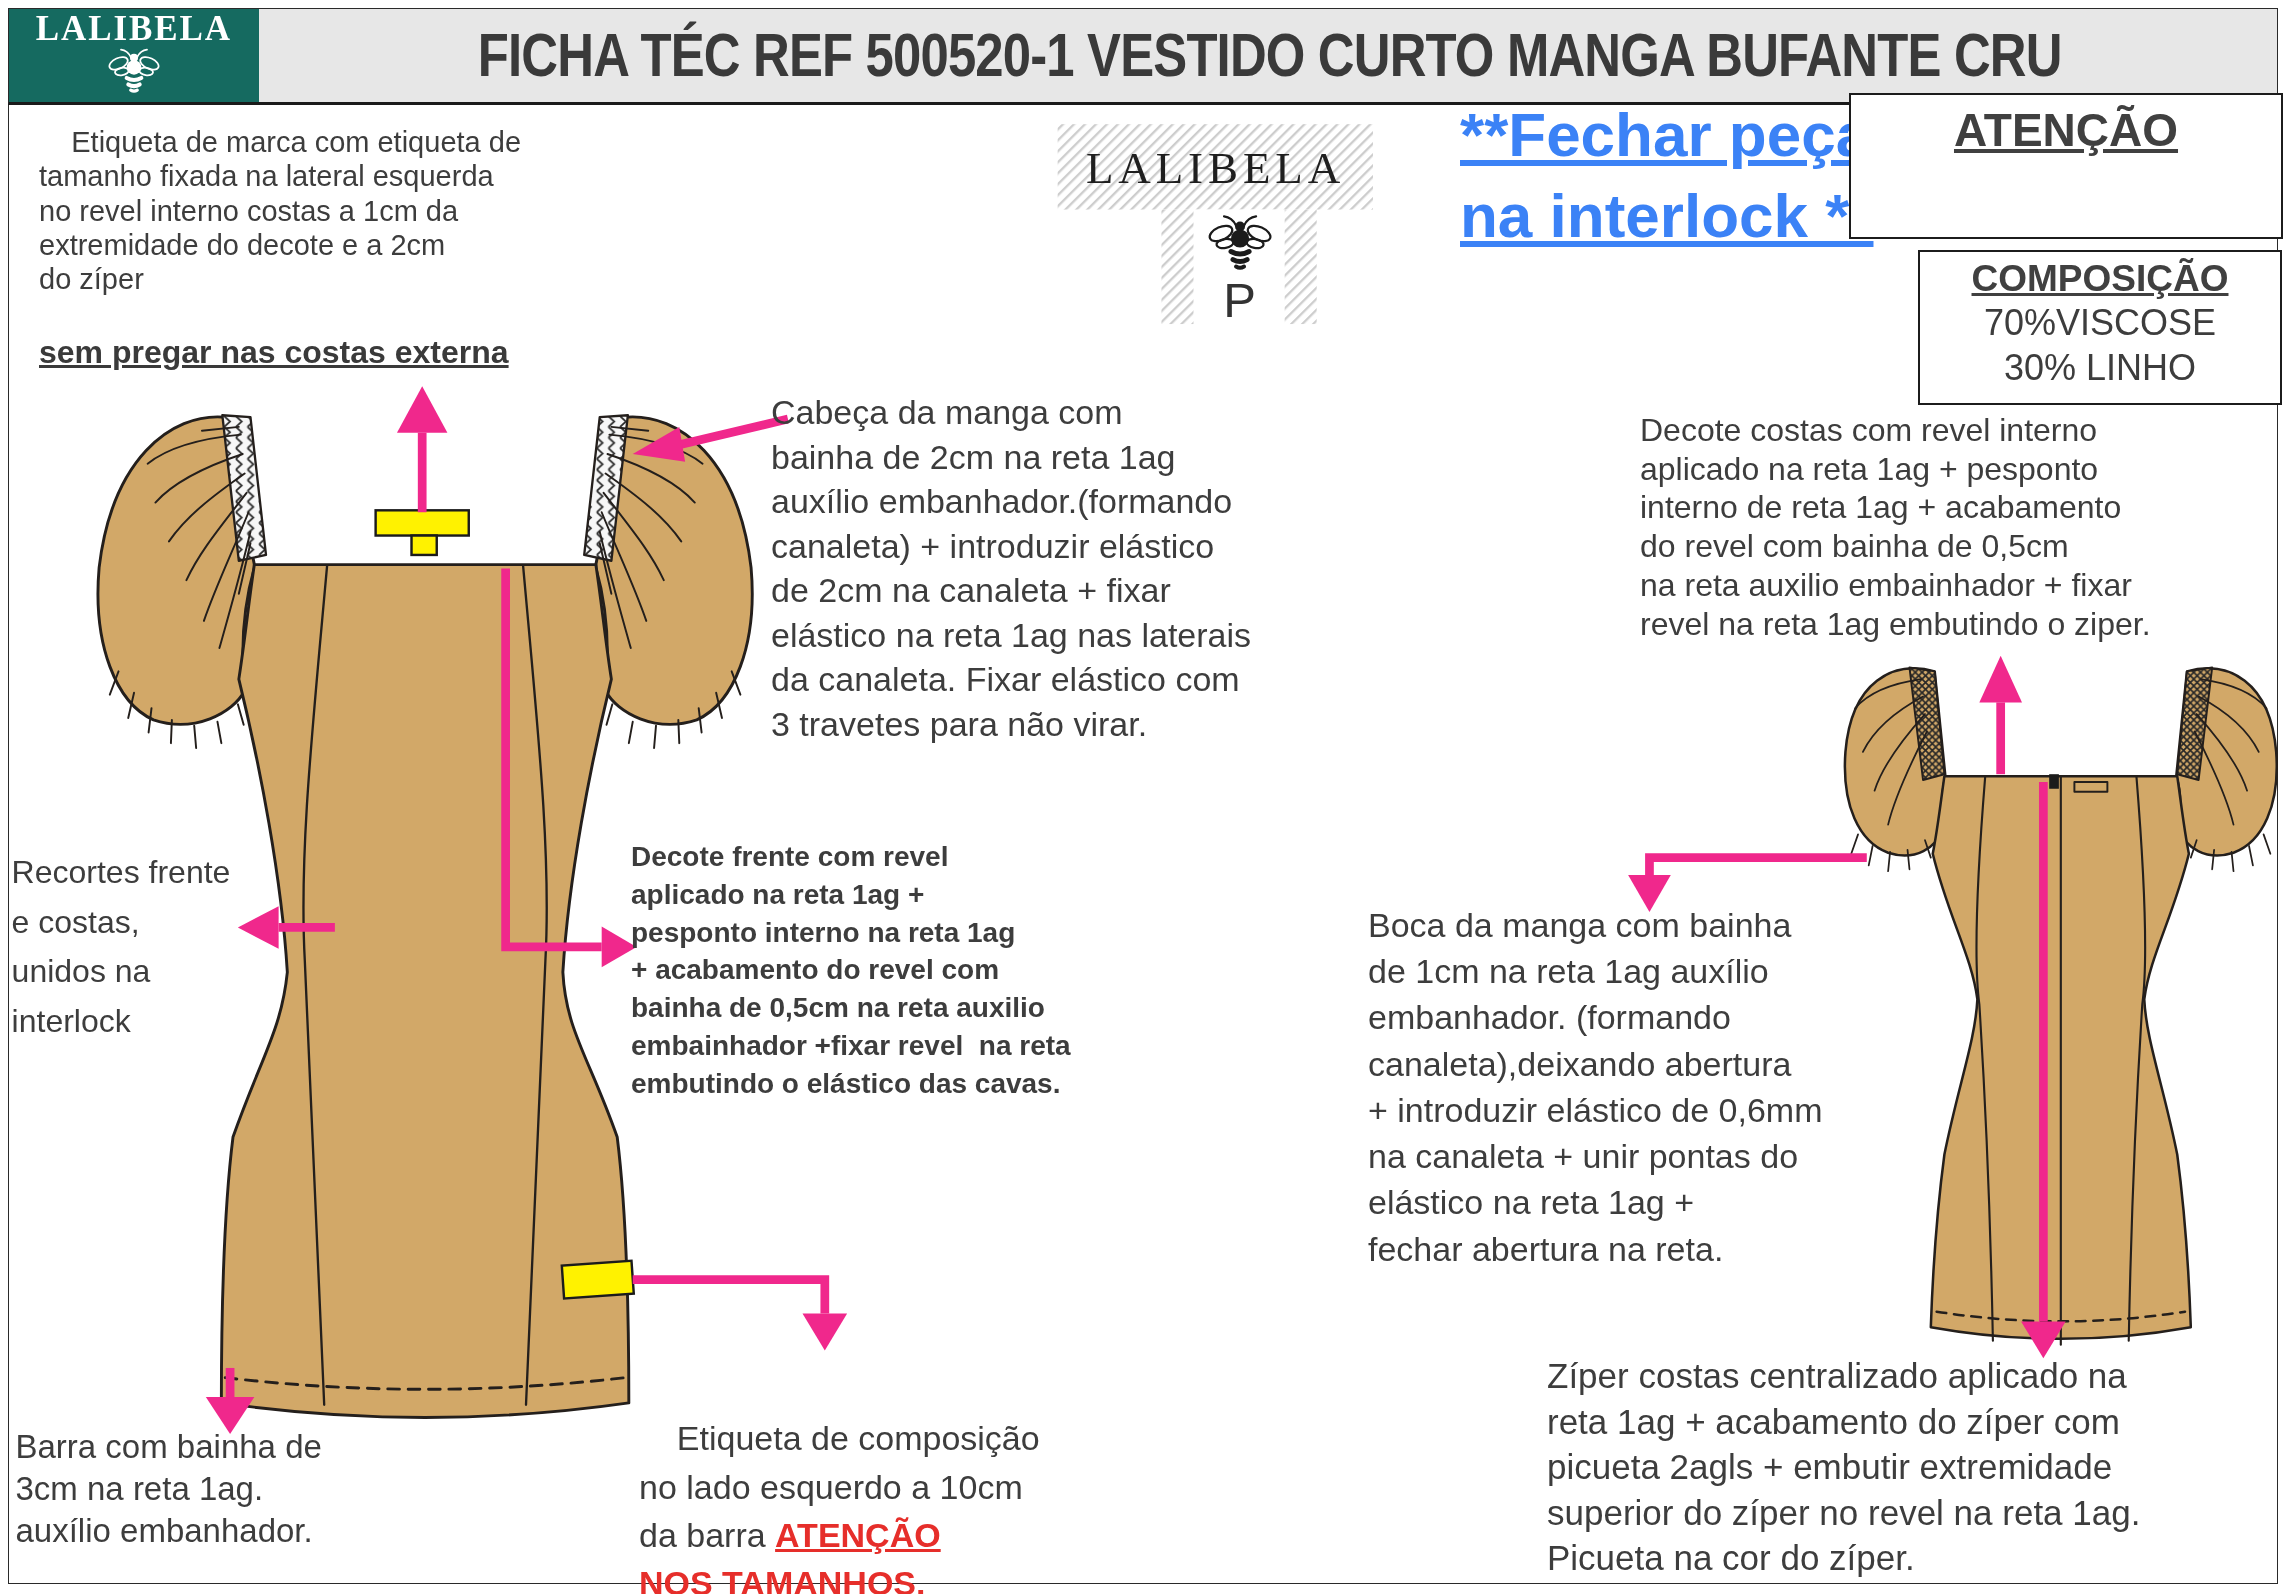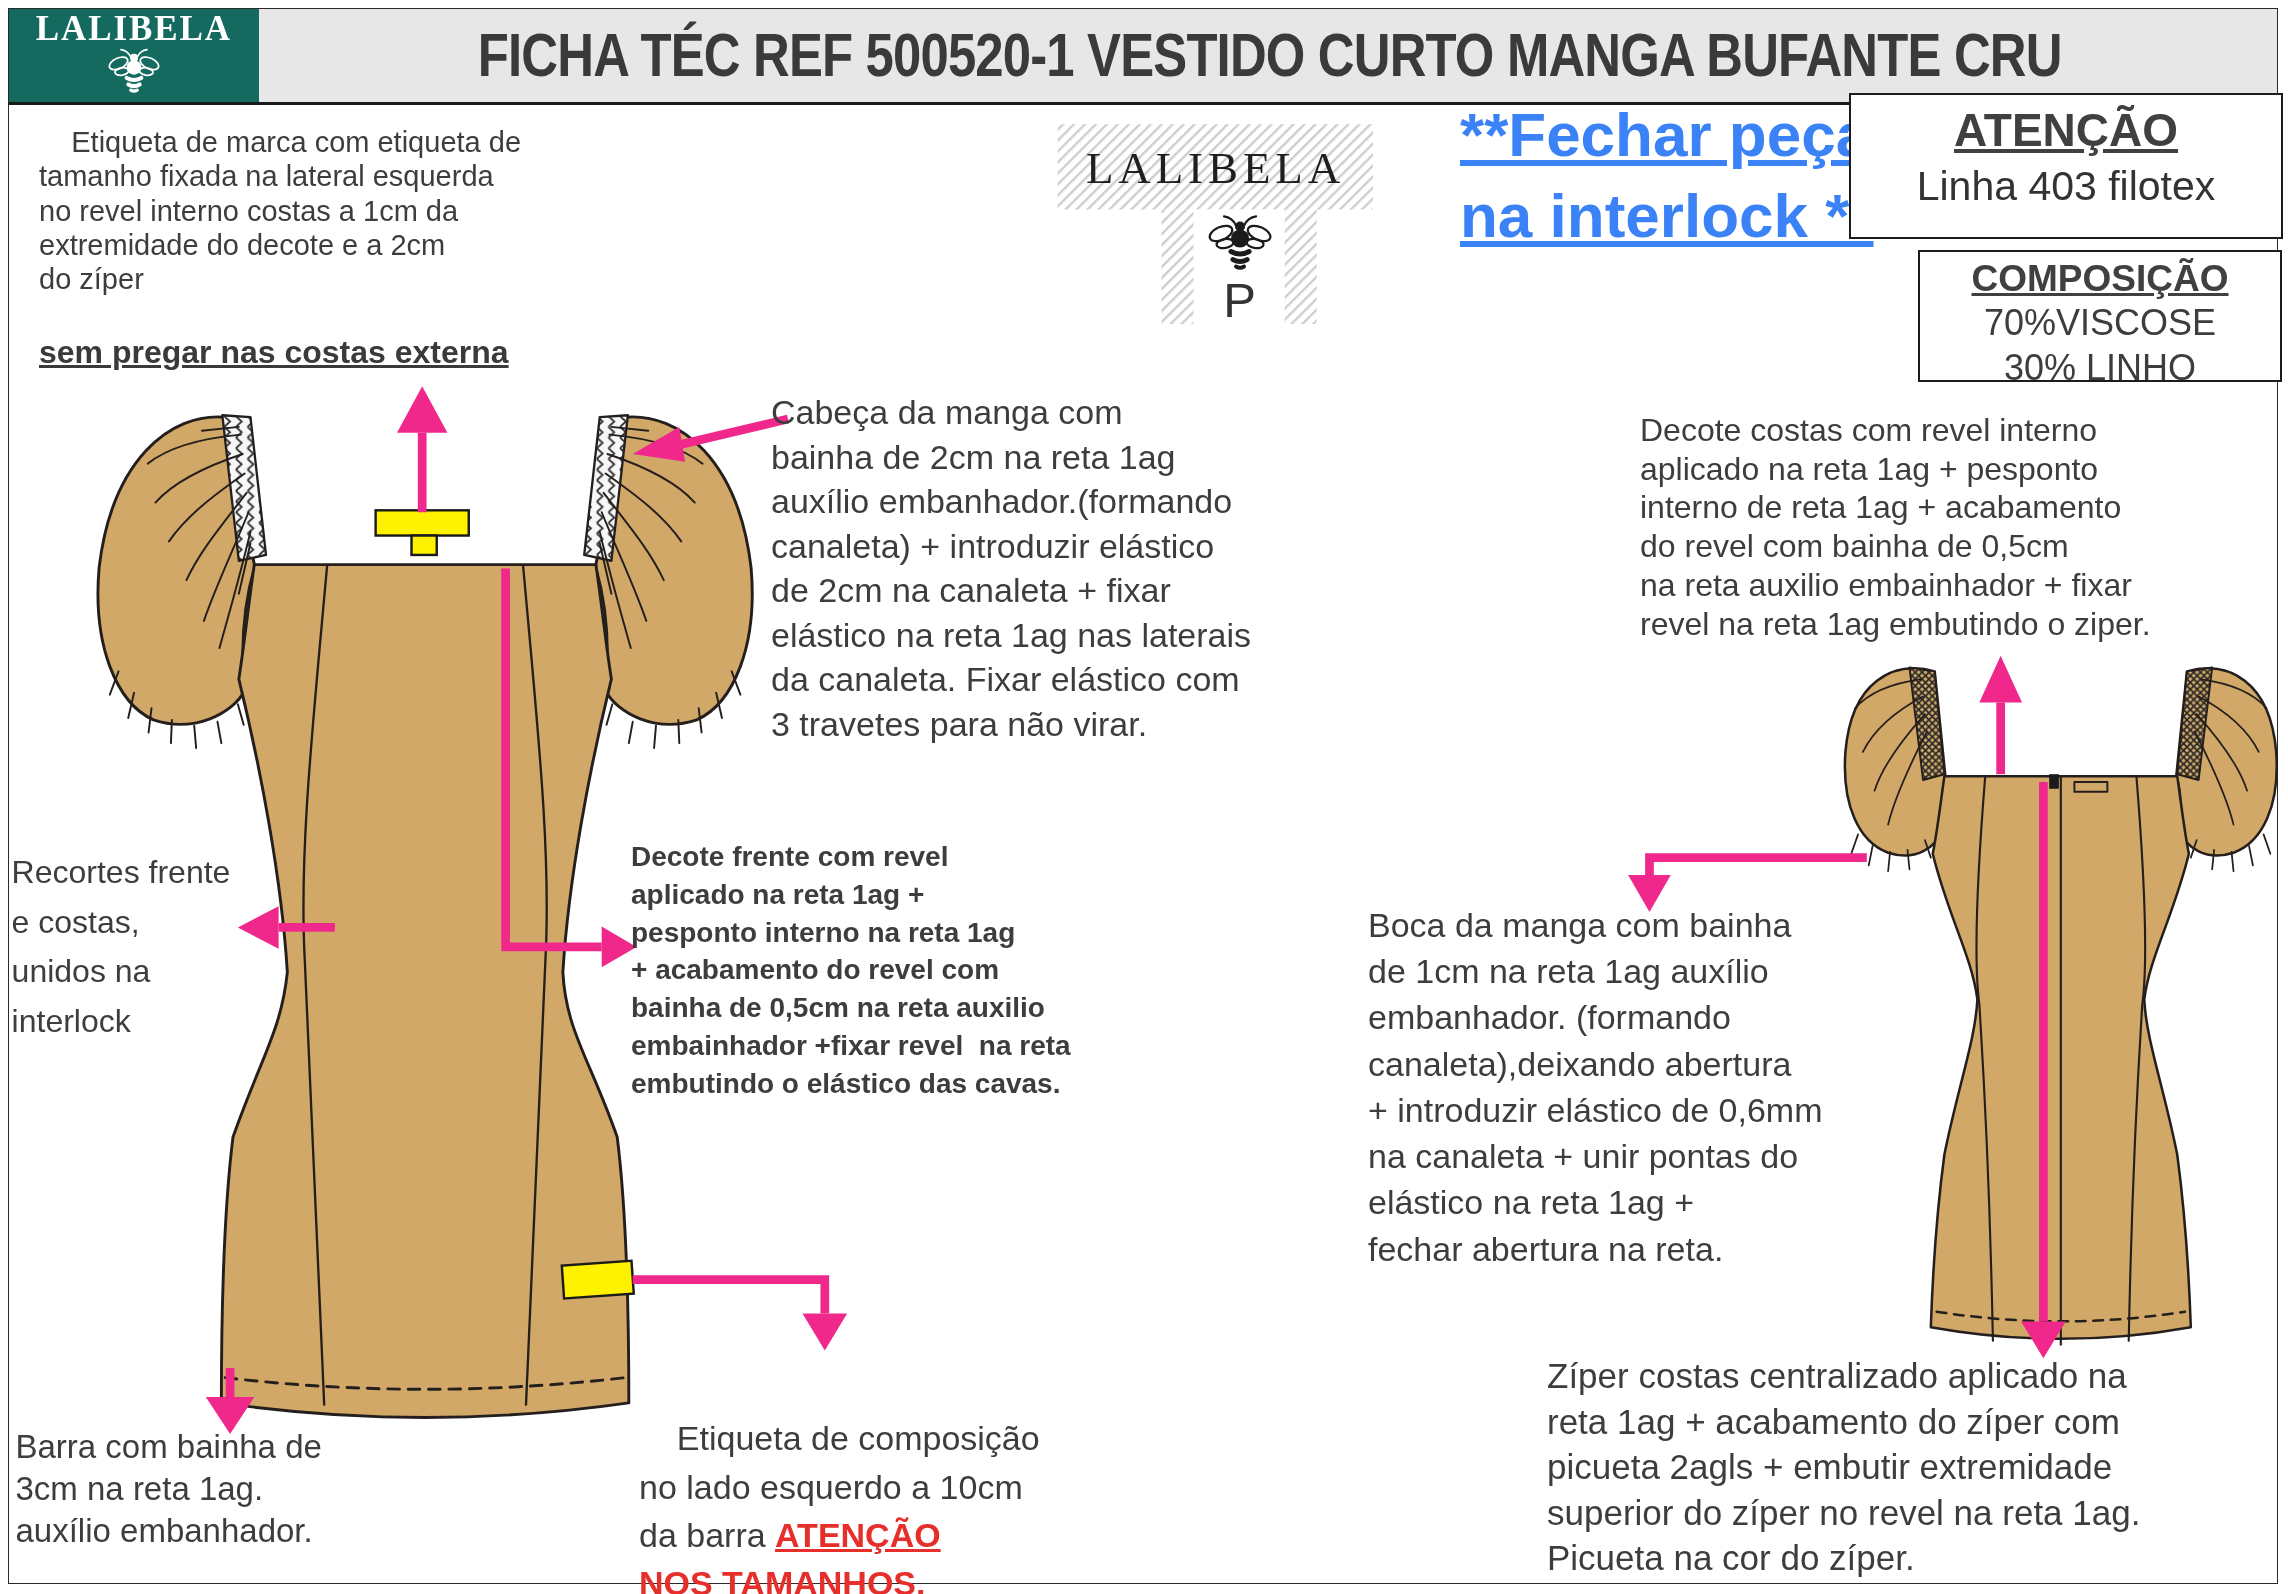--- a/index.html
+++ b/index.html
@@ -216,24 +216,23 @@
   </div>
 
   <div class="label-art-text">LALIBELA</div>
   <div class="size-letter">P</div>
 
   <div class="note" style="left:1460px;top:95px;font-size:62px;font-weight:bold;line-height:1.3;text-decoration:underline;color:#3b82f6;">**Fechar peça
 na interlock **</div>
 
   <div class="box" style="left:1849px;top:93px;width:434px;height:146px;">
     <div class="box-title" style="font-size:46px;margin-top:7.8px;">ATENÇÃO</div>
-    <div style="font-size:41px;color:#333;margin-top:5.8px;">Linha 403 filotex</div>
-  </div>
-
-  <div class="box" style="left:1918px;top:250px;width:364px;height:132px;">
+  </div>
+
+  <div class="box" style="left:1918px;top:250px;width:364px;height:155px;">
     <div class="box-title" style="font-size:37px;margin-top:5.8px;">COMPOSIÇÃO</div>
     <div style="font-size:36px;white-space:pre;line-height:1.25;">70%VISCOSE
 30% LINHO</div>
   </div>
 
   <div class="note center" style="left:39px;top:91px;width:495px;font-size:29px;line-height:1.18;">
     <span>Etiqueta de marca com etiqueta de
 tamanho fixada na lateral esquerda
 no revel interno costas a 1cm da
 extremidade do decote e a 2cm

